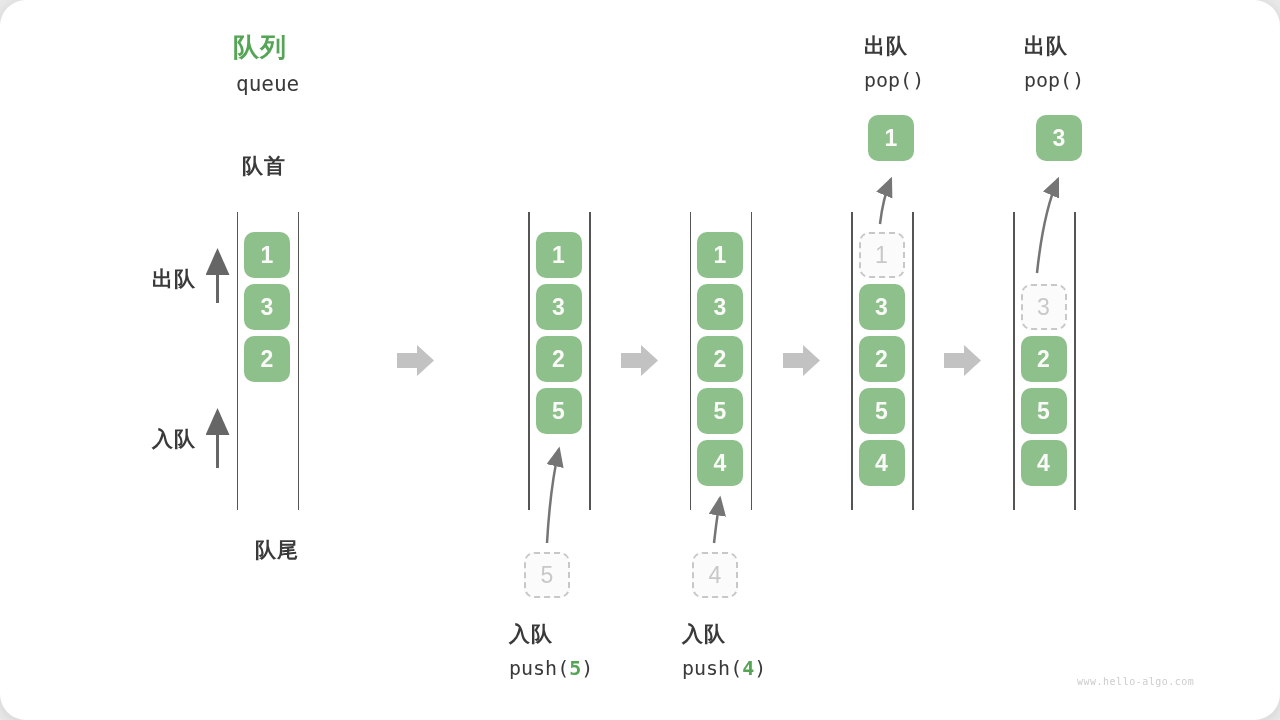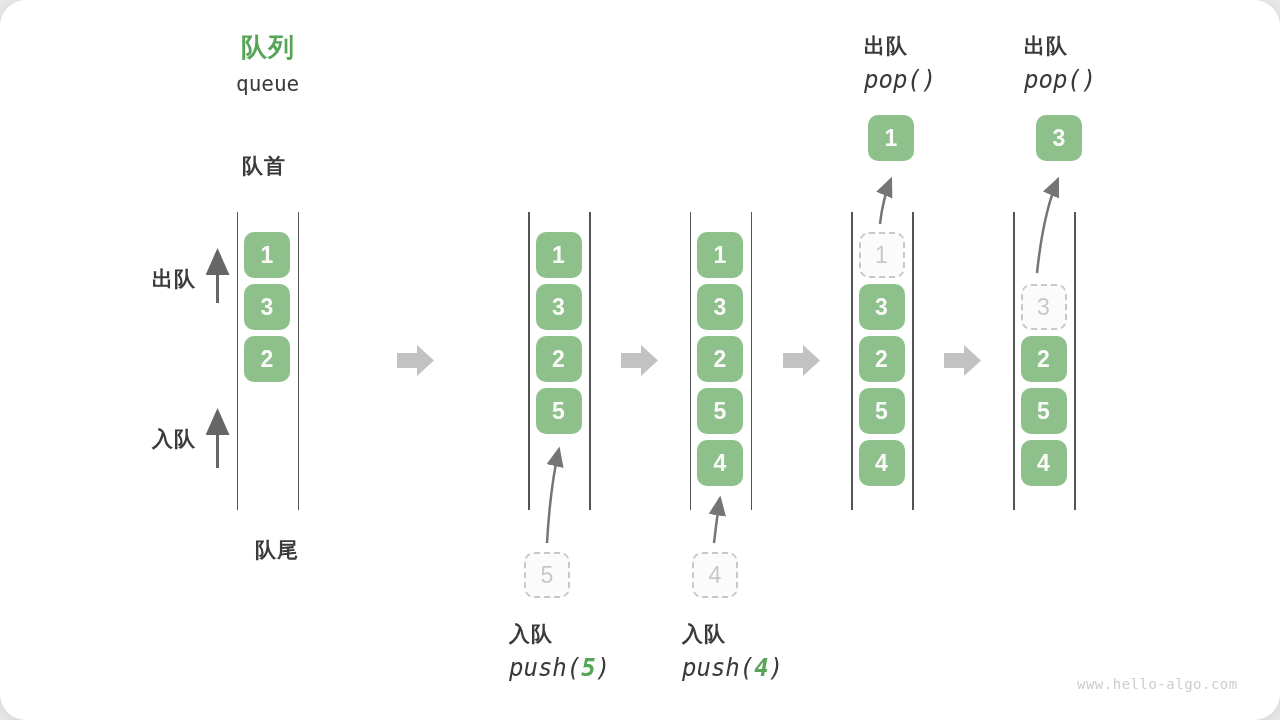--- a/index.html
+++ b/index.html
@@ -25,21 +25,21 @@
   }
   .card{
     position:absolute;left:0;top:0;width:1280px;height:720px;
     background:#FFFFFF;border-radius:26px;
     box-shadow:0 2px 14px rgba(0,0,0,0.10);
   }
   .abs{position:absolute;}
   .zh-title{font-size:26px;font-weight:bold;color:var(--accent-green);letter-spacing:1px;}
   .en-title{font-family:"DejaVu Sans Mono",monospace;font-size:21px;color:var(--text-dark);}
   .zh-label{font-size:21px;font-weight:bold;color:var(--text-dark);letter-spacing:1px;}
-  .code{font-family:"DejaVu Sans Mono",monospace;font-size:24px;color:var(--text-dark);font-style:italic;}
+  .code{font-family:"DejaVu Sans Mono",monospace;font-size:20px;color:var(--text-dark);}
   .code .arg{color:var(--accent-green);font-weight:bold;}
   .op-group{line-height:35px;}
   .op-group .zh-label{display:block;}
   .op-group .code{display:block;}
   .qbox{
     position:absolute;width:46px;height:46px;border-radius:10px;
     background:var(--box-green);color:var(--box-text);
     font-size:23px;font-weight:bold;
     display:flex;align-items:center;justify-content:center;
     box-sizing:border-box;
@@ -50,31 +50,31 @@
   }
   .pending{
     position:absolute;width:46px;height:46px;border-radius:10px;
     background:#FBFBFB;border:2px dashed var(--ghost);
     color:var(--ghost);font-size:23px;
     display:flex;align-items:center;justify-content:center;
     box-sizing:border-box;
   }
   .col-line{position:absolute;width:1.5px;background:var(--wall);}
   .watermark{
-    font-family:"DejaVu Sans Mono",monospace;font-size:14px;
+    font-family:"DejaVu Sans Mono",monospace;font-size:10px;
     color:var(--watermark);letter-spacing:0.5px;text-align:center;
   }
   svg.overlay{position:absolute;left:0;top:0;pointer-events:none;}
 </style>
 </head>
 <body>
 
 <div class="card">
 
-  <div class="abs" style="left:241px;top:30px;">
+  <div class="abs" style="left:233px;top:30px;">
     <span class="zh-title">队列</span>
   </div>
   <div class="abs en-title" style="left:236px;top:72px;text-align:right;">queue</div>
 
   <div class="abs zh-label" style="left:242px;top:152px;">队首</div>
   <div class="abs zh-label" style="left:255px;top:536px;">队尾</div>
   <div class="abs zh-label" style="left:152px;top:265px;">出队</div>
   <div class="abs zh-label" style="left:152px;top:425px;">入队</div>
 
   <div class="abs op-group" style="left:864px;top:28px;">

